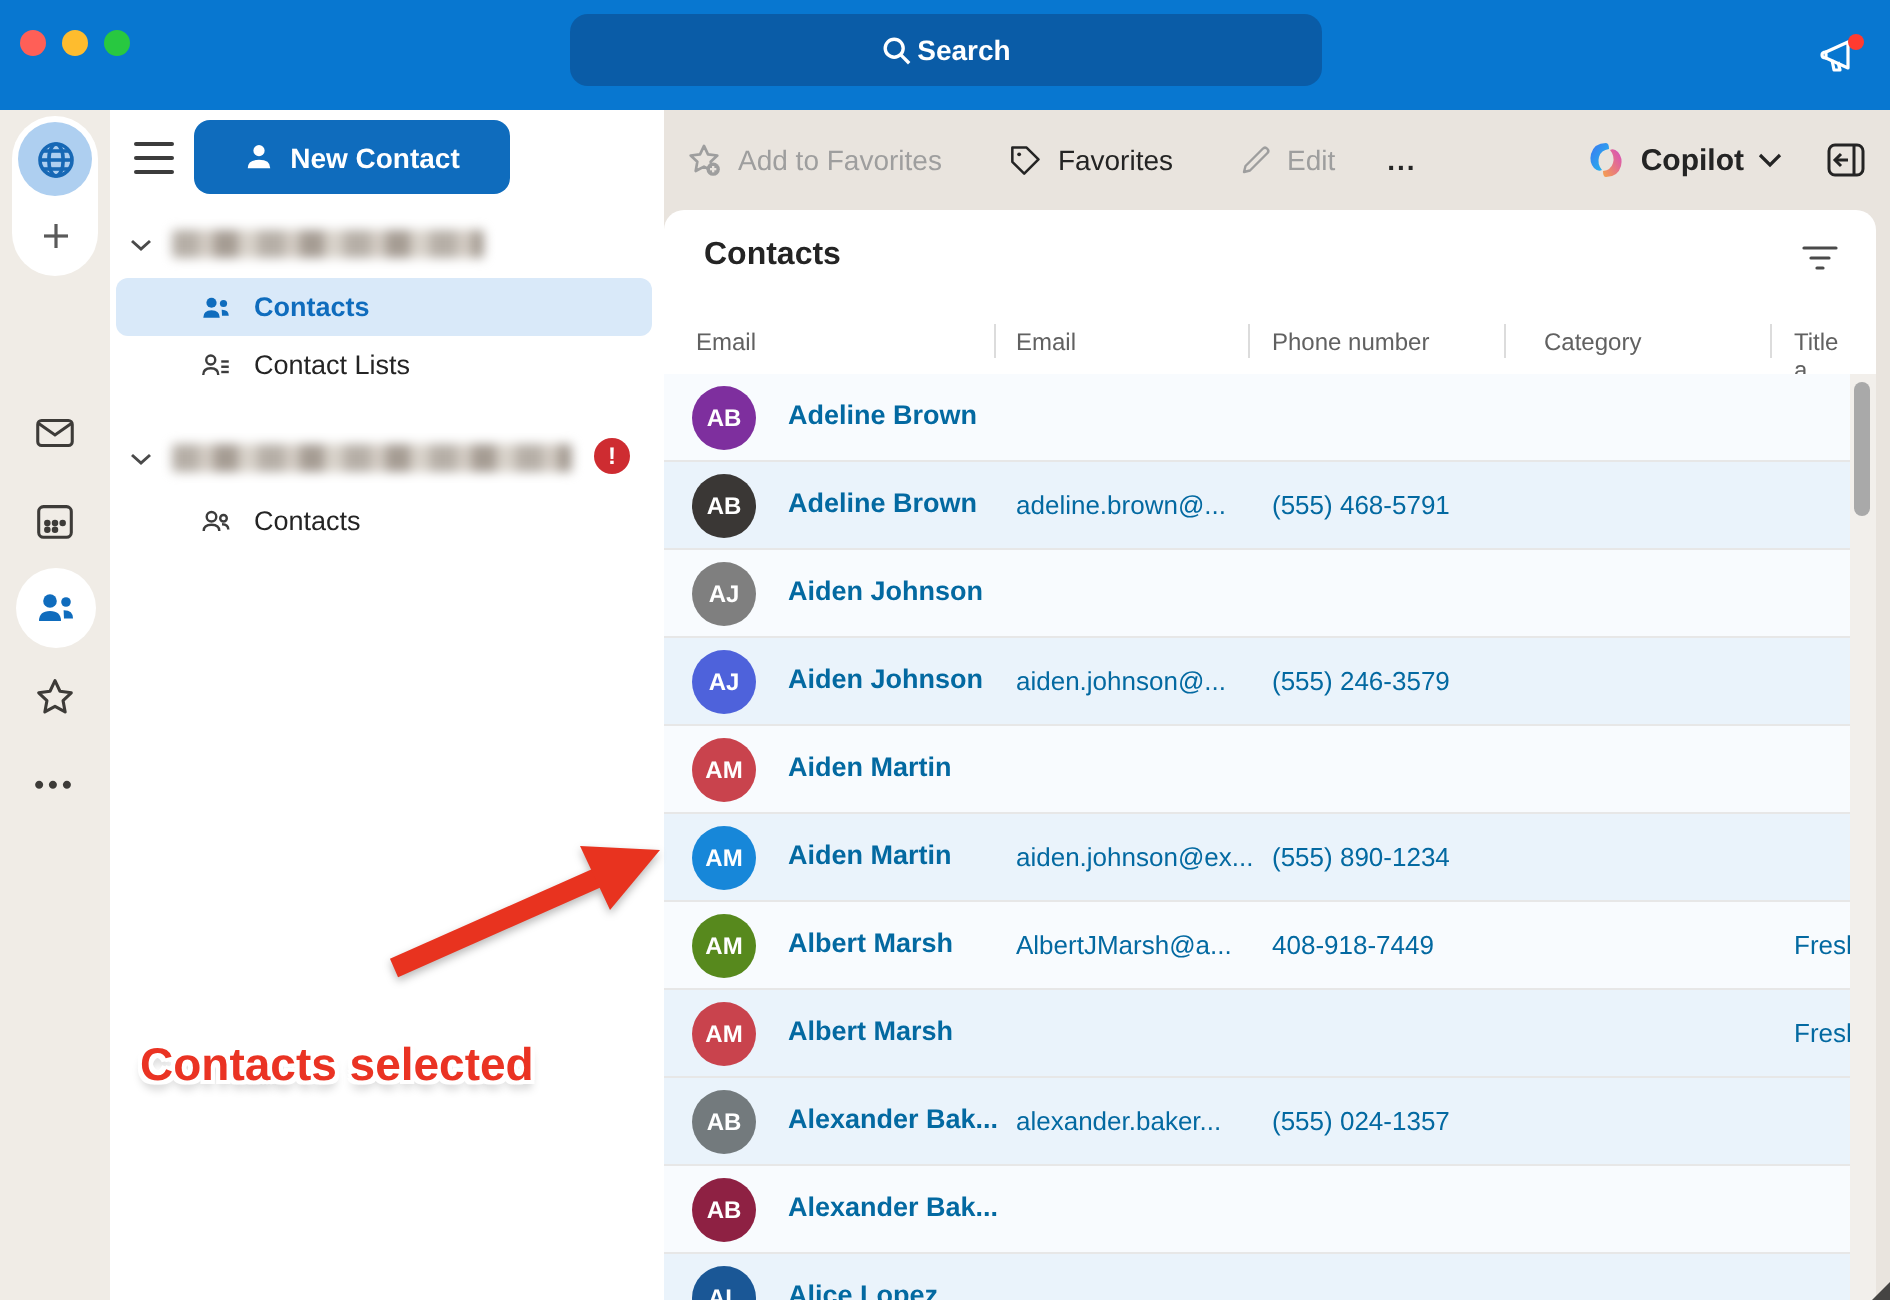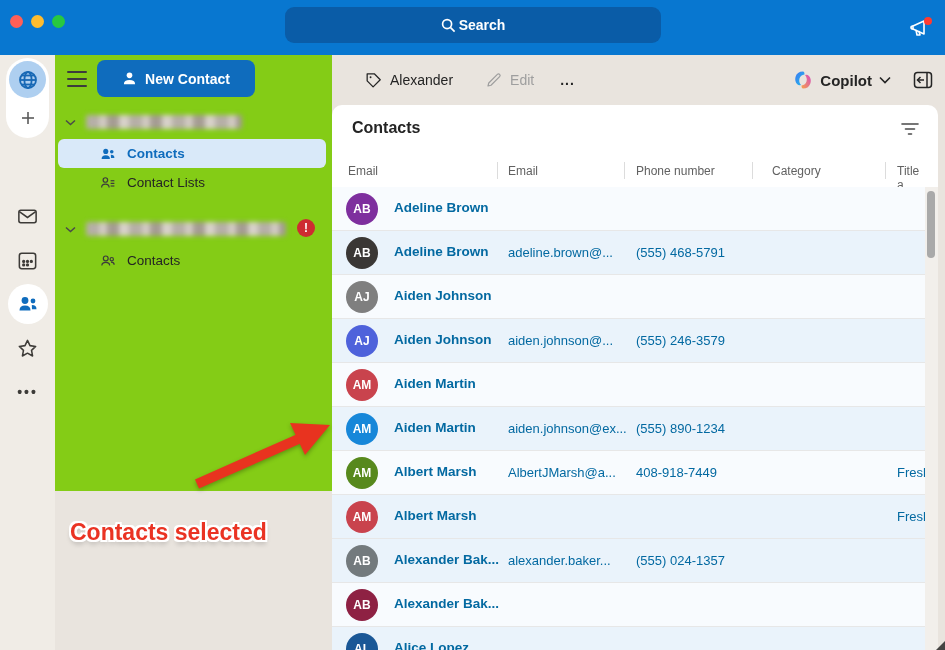--- a/index.html
+++ b/index.html
@@ -20,21 +20,21 @@
   .acct-pill { position:absolute; left:6px; top:3px; width:43px; height:80px; background:#fff; border-radius:22px;
     display:flex; flex-direction:column; align-items:center; padding-top:3px; gap:2px; }
   .globe-circle { width:37px; height:37px; border-radius:50%; background:#AECFF0; display:flex; align-items:center; justify-content:center; }
   .plus-circle { width:35px; height:35px; border-radius:50%; background:#fff; display:flex; align-items:center; justify-content:center; color:#5a5a5a; }
   .rail-icons { position:absolute; left:0; top:95px; width:55px; display:flex; flex-direction:column; align-items:center; }
   .rail-item { width:40px; height:40px; margin-bottom:4px; display:flex; align-items:center; justify-content:center; color:#3d3b38; }
   .rail-item.sel { background:#fff; border-radius:50%; color:#0F6CBD; }
   .rail-dots { letter-spacing:2px; color:#3d3b38; font-size:14px; font-weight:700; }
 
   
-  .sidebar { position:absolute; left:55px; top:55px; width:277px; height:436px; background:#84cc16; }
+  .sidebar { position:absolute; left:55px; top:55px; width:277px; height:595px; background:#ffffff; }
   .sb-head { position:absolute; left:0; top:0; width:277px; height:50px; }
   .hamburger { position:absolute; left:12px; top:16px; width:20px; height:16px; display:flex; flex-direction:column; justify-content:space-between; cursor:pointer; }
   .hamburger span { display:block; height:2px; background:#3c3c3c; border-radius:1px; }
   .new-contact { position:absolute; left:42px; top:5px; width:158px; height:37px; background:#0F6CBD; border:none; border-radius:8px;
     color:#fff; font-size:14px; font-weight:700; display:flex; align-items:center; justify-content:center; gap:8px; font-family:inherit; cursor:pointer; }
   .acct-row { position:absolute; left:10px; height:20px; display:flex; align-items:center; gap:10px; }
   .blurblock { height:14px; border-radius:2px; filter:blur(2.6px);
     background:repeating-linear-gradient(90deg,#b6afa7 0 13px,#d2cbc3 13px 21px,#a59c93 21px 33px,#d8d2ca 33px 43px); }
   .sb-item { position:absolute; left:3px; width:268px; height:29px; border-radius:6px; display:flex; align-items:center; gap:10px;
     padding-left:41px; font-size:13.5px; color:#242424; cursor:pointer; }
@@ -215,26 +215,35 @@
         <circle cx="9" cy="8.5" r="3.2"></circle>
         <path d="M3.8 18 Q3.8 13.8 9 13.8 Q14.2 13.8 14.2 18"></path>
         <circle cx="17" cy="9.5" r="2.2"></circle>
         <path d="M16 13.5 Q20.2 13.6 20.2 17"></path>
       </svg>
     <span>Contacts</span>
   </div>
 </div>
 
 <div class="toolbar">
+  <div class="tb-item disabled" style="margin-left:10px">
+    <svg width="20" height="20" viewBox="0 0 24 24" fill="none" stroke="#9E9E9E" stroke-width="1.6" stroke-linejoin="round">
+        <path d="M12 3.5 L14.4 8.6 L20 9.3 L16 13.1 L17 18.6 L12 16 L7 18.6 L8 13.1 L4 9.3 L9.6 8.6 Z"></path>
+        <circle cx="17.5" cy="17.5" r="4" fill="#9E9E9E" stroke="none"></circle>
+        <line x1="17.5" y1="15.6" x2="17.5" y2="19.4" stroke="#E9E4DE" stroke-width="1.4"></line>
+        <line x1="15.6" y1="17.5" x2="19.4" y2="17.5" stroke="#E9E4DE" stroke-width="1.4"></line>
+      </svg>
+    <span>Add to Favorites</span>
+  </div>
   <div class="tb-item" style="margin-left:32px">
     <svg width="19" height="19" viewBox="0 0 24 24" fill="none" stroke="#242424" stroke-width="1.6" stroke-linejoin="round">
         <path d="M13 3.5 L20.5 11 L11.5 20 L4 12.5 L4 3.5 Z" transform="rotate(0 12 12)"></path>
         <circle cx="8.3" cy="7.8" r="1.2" fill="#242424" stroke="none"></circle>
       </svg>
-    <span>Alexander</span>
+    <span>Favorites</span>
   </div>
   <div class="tb-item disabled" style="margin-left:32px">
     <svg width="18" height="18" viewBox="0 0 24 24" fill="none" stroke="#9E9E9E" stroke-width="1.6" stroke-linejoin="round">
         <path d="M4 20 L5 16 L16.5 4.5 Q18 3 19.5 4.5 Q21 6 19.5 7.5 L8 19 Z"></path>
       </svg>
     <span>Edit</span>
   </div>
   <div class="tb-item tb-dots" style="margin-left:26px">
     <span>...</span>
   </div>

